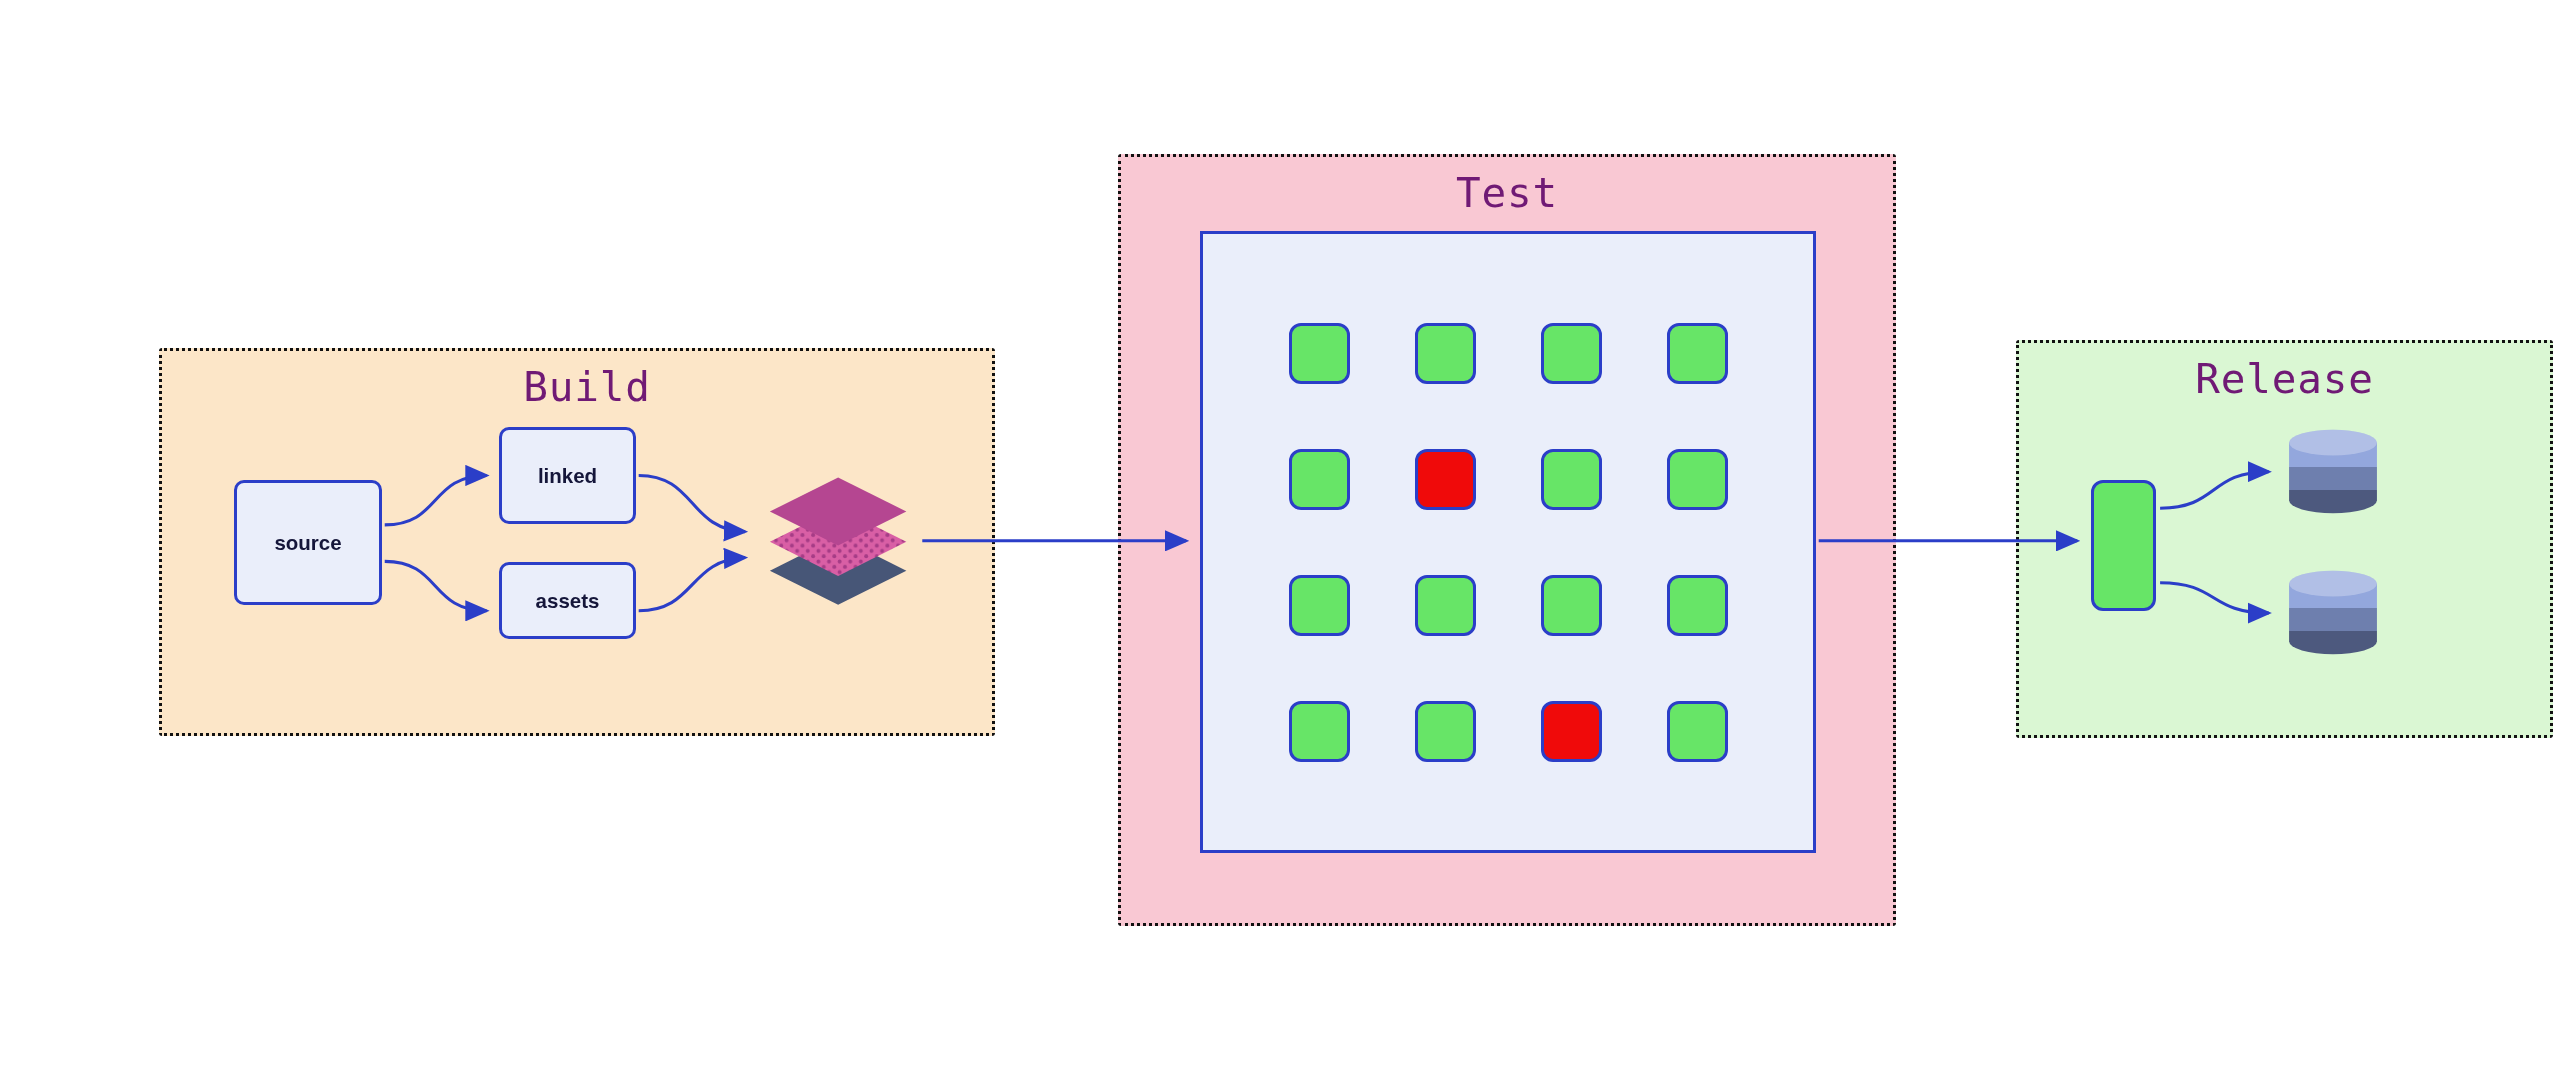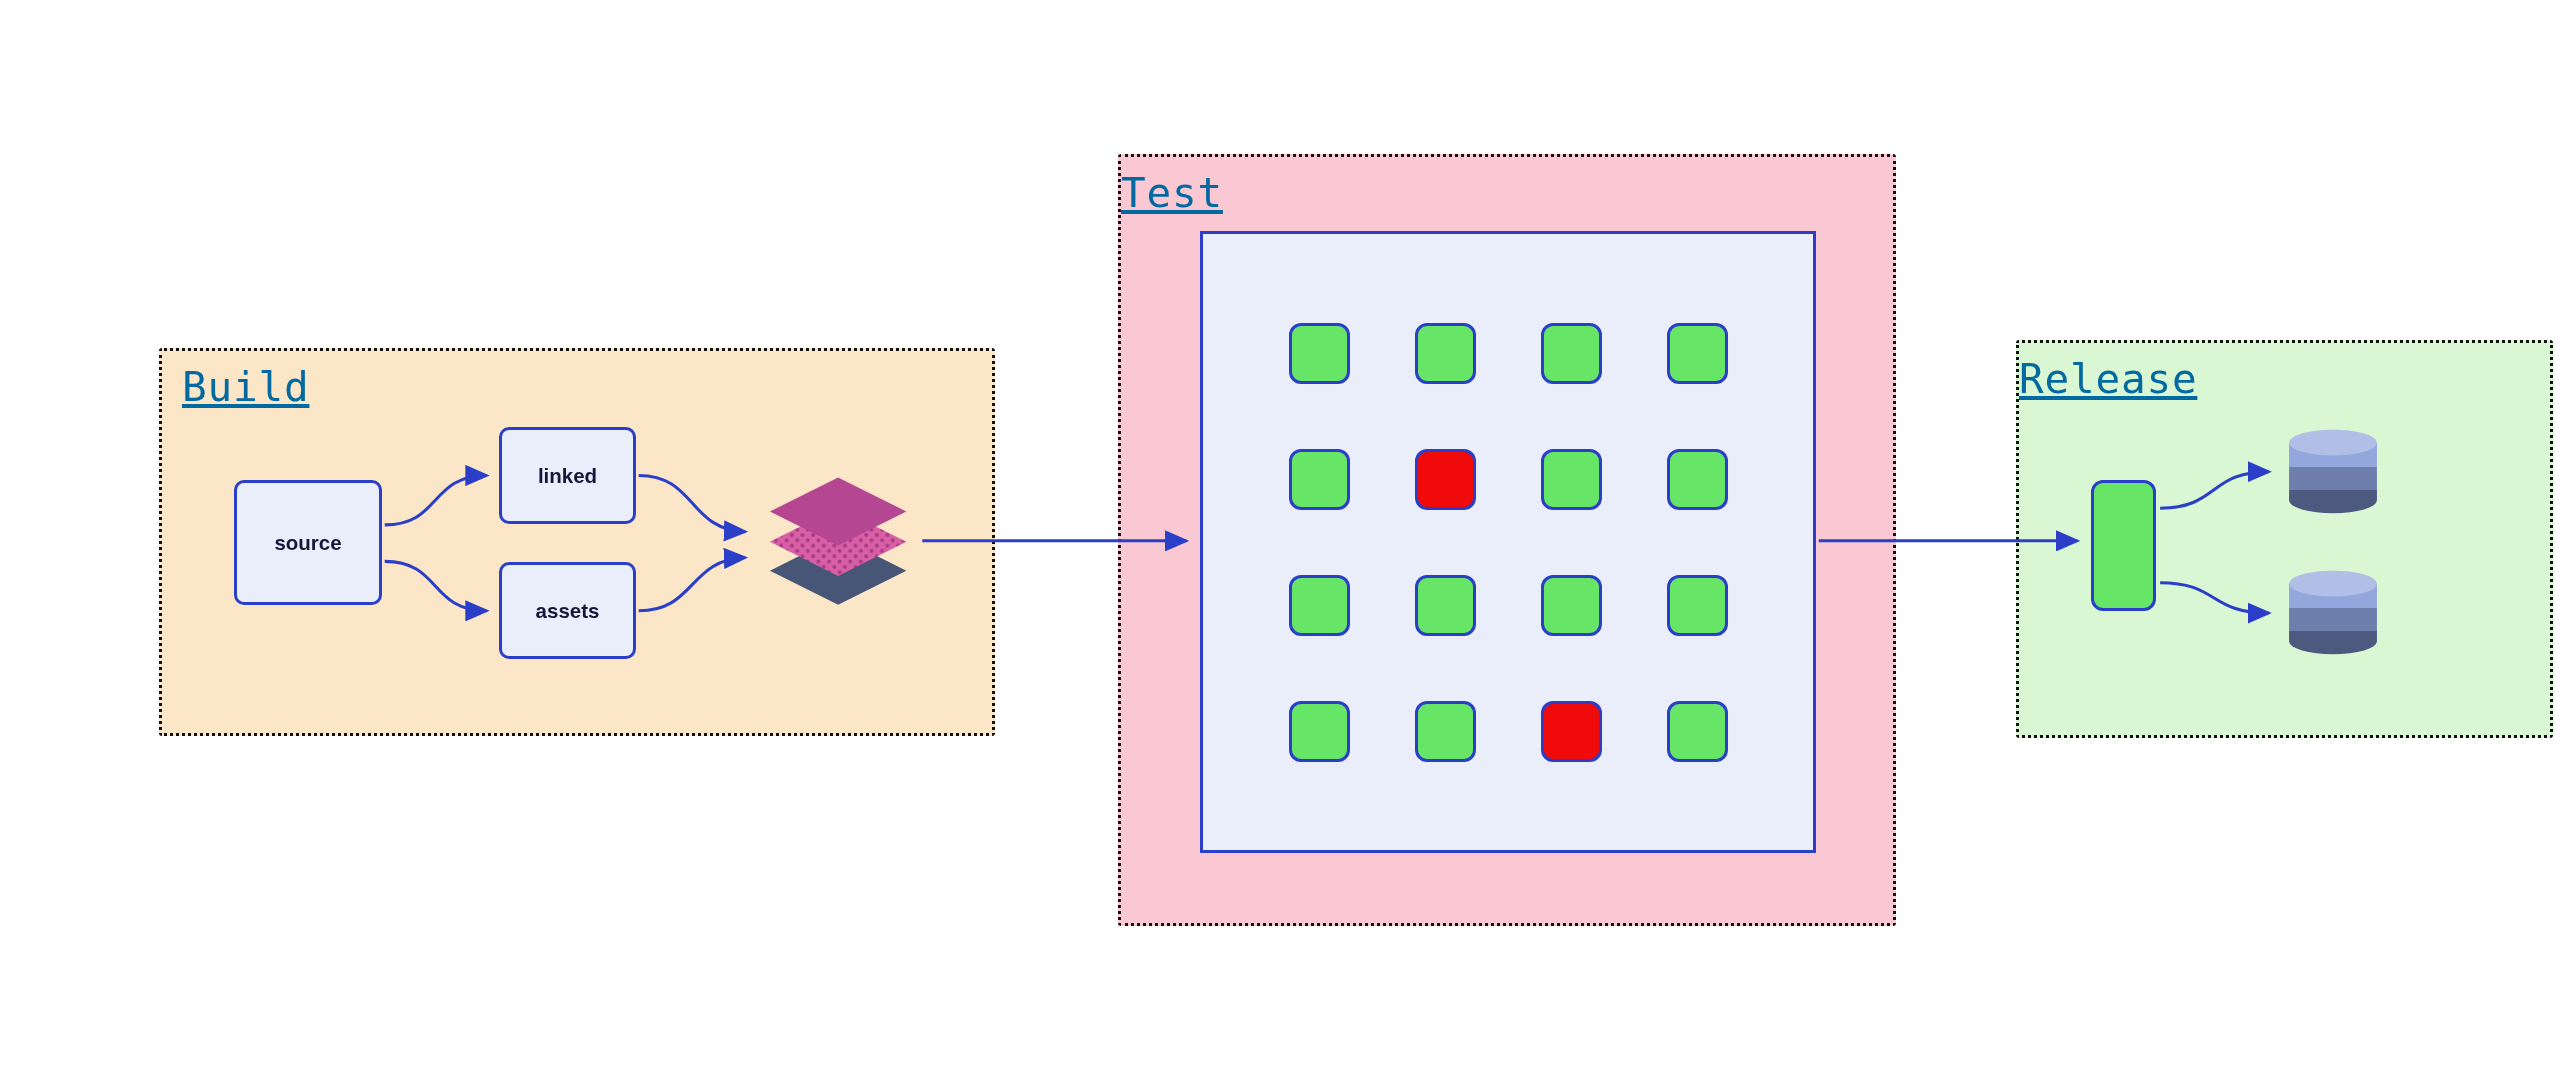--- a/index.html
+++ b/index.html
@@ -19,46 +19,46 @@
     border-radius: 3px;
     box-sizing: border-box;
   }
   .stage.build   { left: 159px;  top: 348px; width: 836px; height: 388px;  background: var(--build-bg); padding-left: 20px; }
   .stage.test    { left: 1118px; top: 154px; width: 778px; height: 772px; background: var(--test-bg); }
   .stage.release { left: 2016px; top: 340px; width: 537px;  height: 398px;  background: var(--release-bg); }
 
   .stage-title {
     margin: 0;
     padding-top: 12px;
+    text-align: center;
     font-family: "DejaVu Sans Mono", monospace;
     font-size: 41px;
     font-weight: 500;
-    color: #0369a1;
+    color: #701a75;
     letter-spacing: 0.8px;
-    text-decoration: underline;
   }
 
   
   .node {
     position: absolute;
     box-sizing: border-box;
     background: var(--panel-bg);
     border: 3px solid var(--stroke-blue);
     border-radius: 10px;
     display: flex;
     align-items: center;
     justify-content: center;
     font-family: "Liberation Sans", sans-serif;
     font-weight: bold;
     font-size: 20.5px;
     color: #15163a;
   }
   .node.source { left: 234px; top: 480px; width: 148px; height: 125px; }
   .node.linked { left: 499px; top: 427px; width: 137px; height: 97px; }
-  .node.assets { left: 499px; top: 562px; width: 137px; height: 97px; }
+  .node.assets { left: 499px; top: 562px; width: 137px; height: 77px; }
 
   
   .layers-wrap { position: absolute; left: 757px; top: 468px; width: 163px; height: 156px; }
 
   
   .test-panel {
     position: absolute;
     left: 1200px; top: 231px;
     width: 616px; height: 622px;
     box-sizing: border-box;

